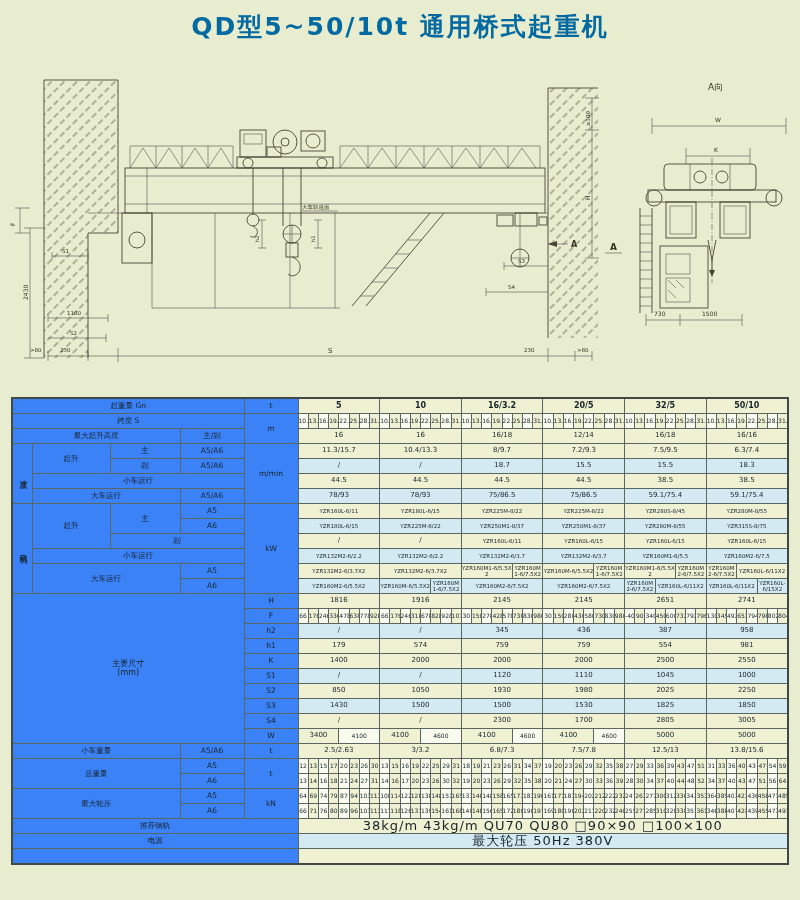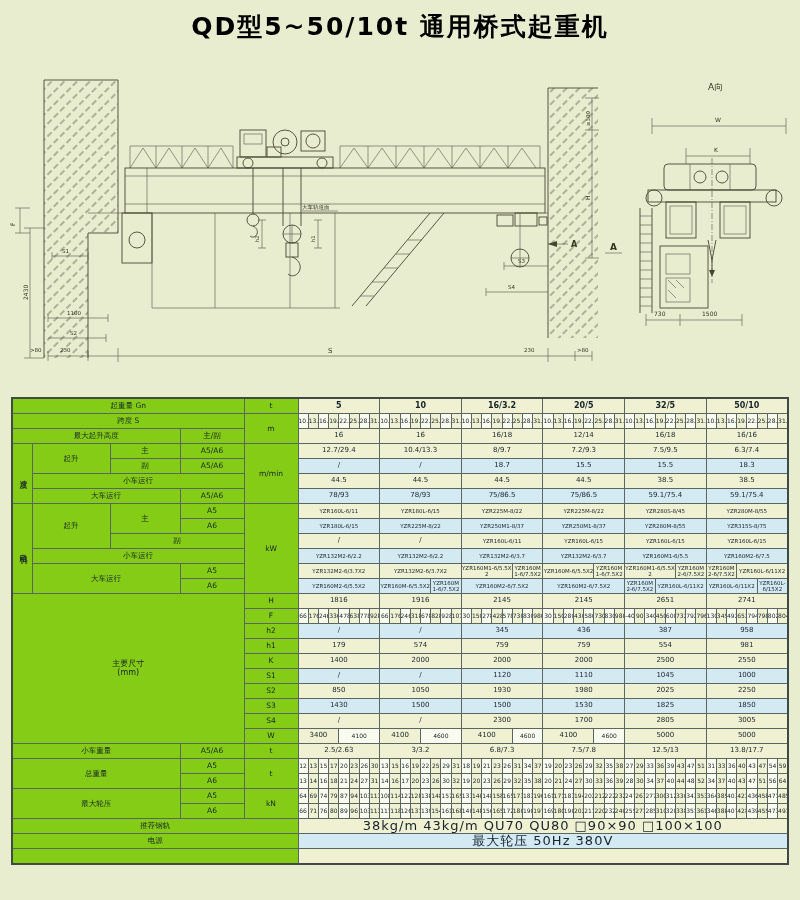--- a/index.html
+++ b/index.html
@@ -1,24 +1,24 @@
 <!DOCTYPE html>
 <html><head>
 <meta charset="utf-8">
 <style>
   html,body{margin:0;padding:0}
   body{width:800px;height:900px;background:#e9edcf;font-family:"DejaVu Sans","Liberation Sans",sans-serif;position:relative;overflow:hidden}
-  .title{position:absolute;top:10px;left:0;width:100%;text-align:center;font-size:25px;font-weight:bold;color:#000000;letter-spacing:2px}
+  .title{position:absolute;top:10px;left:0;width:100%;text-align:center;font-size:25px;font-weight:bold;color:#0369a1;letter-spacing:2px}
   #drawing{position:absolute;top:68px;left:0}
   svg .ln{stroke:#454632;stroke-width:0.9;fill:none}
   svg .thin{stroke:#55564a;stroke-width:0.6;fill:none}
   svg text{fill:#33341f;font-family:"DejaVu Sans",sans-serif}
   #spec{position:absolute;top:397px;left:11px;width:778px;border-collapse:collapse;table-layout:fixed;font-size:7px;color:#17232b;border:2px solid #3f4a46}
   #spec td{border:1px solid #5a6662;height:14px;text-align:center;vertical-align:middle;padding:0;line-height:1.05;overflow:hidden}
-  #spec td.h{background:#84cc16;font-size:7.5px}
+  #spec td.h{background:#3b82f6;font-size:7.5px}
   #spec td.y{background:#eff1d2}
   #spec td.b{background:#d3eaf3}
   #spec td.w{background:#fafbef;font-size:6px}
   #spec td.w2{background:#eff1d2;font-size:6px}
   #spec td.cap{background:#eff1d2;font-weight:bold;font-size:8px}
   #spec td.v{writing-mode:vertical-rl;text-orientation:upright;letter-spacing:1px;font-size:8px}
   #spec td.m{font-size:5.5px;word-break:break-all;line-height:1.1}
   #spec td.big{font-size:8px;white-space:pre-line}
   #spec td.info{font-size:13px;letter-spacing:1px}
 </style>
@@ -280,21 +280,21 @@
         <td colspan="8" class="y">12/14</td>
         <td colspan="8" class="y">16/18</td>
         <td colspan="8" class="y">16/16</td>
       </tr>
       <tr>
         <td rowspan="4" class="h v">速度</td>
         <td rowspan="2" class="h">起升</td>
         <td class="h">主</td>
         <td class="h">A5/A6</td>
         <td rowspan="4" class="h">m/min</td>
-        <td colspan="8" class="y">12.7/29.4</td>
+        <td colspan="8" class="y">11.3/15.7</td>
         <td colspan="8" class="y">10.4/13.3</td>
         <td colspan="8" class="y">8/9.7</td>
         <td colspan="8" class="y">7.2/9.3</td>
         <td colspan="8" class="y">7.5/9.5</td>
         <td colspan="8" class="y">6.3/7.4</td>
       </tr>
       <tr>
         <td class="h">副</td>
         <td class="h">A5/A6</td>
         <td colspan="8" class="b">/</td>
@@ -529,21 +529,21 @@
       </tr>
       <tr>
         <td colspan="3" class="h">小车重量</td>
         <td class="h">A5/A6</td>
         <td class="h">t</td>
         <td colspan="8" class="y">2.5/2.63</td>
         <td colspan="8" class="y">3/3.2</td>
         <td colspan="8" class="y">6.8/7.3</td>
         <td colspan="8" class="y">7.5/7.8</td>
         <td colspan="8" class="y">12.5/13</td>
-        <td colspan="8" class="y">13.8/17.7</td>
+        <td colspan="8" class="y">13.8/15.6</td>
       </tr>
       <tr>
         <td colspan="3" rowspan="2" class="h">总重量</td>
         <td class="h">A5</td>
         <td rowspan="2" class="h">t</td>
         <td class="w">12</td>
         <td class="w2">13</td>
         <td class="w">15</td>
         <td class="w2">17</td>
         <td class="w">20</td>

